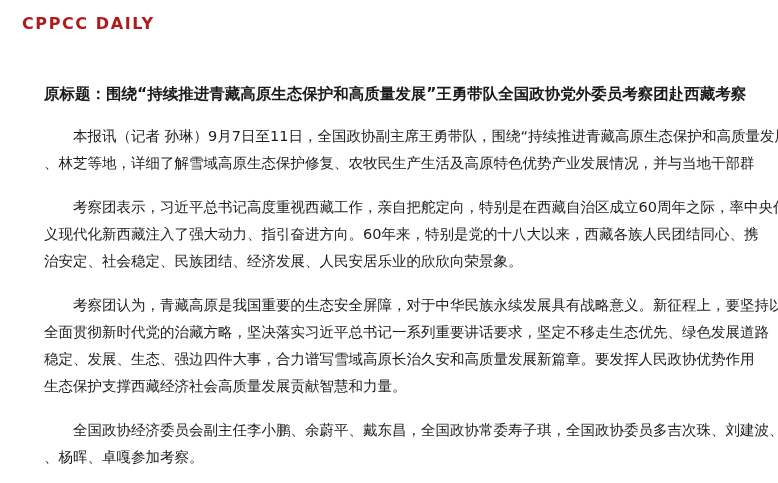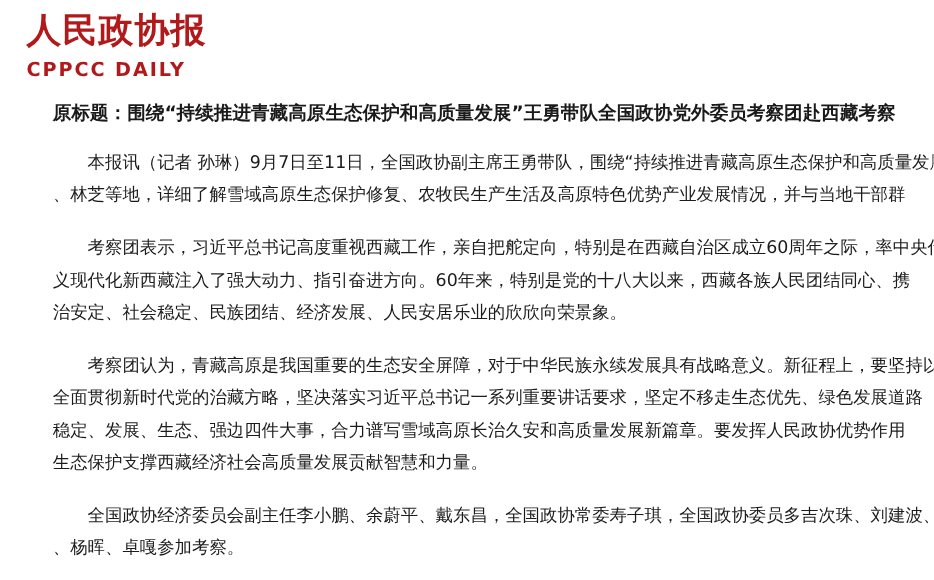--- a/index.html
+++ b/index.html
@@ -79,21 +79,20 @@
     text-indent: 0;
     margin-left: -29px;
   }
 </style>
 </head>
 <body>
 
 <div class="page">
 
   <div class="masthead">
-    <div class="masthead-cn">人民政协报</div>
     <div class="masthead-en">CPPCC DAILY</div>
   </div>
 
   <div class="article">
 
     <div class="headline">原标题：围绕“持续推进青藏高原生态保护和高质量发展”王勇带队全国政协党外委员考察团赴西藏考察</div>
 
     <div class="body-para">
       <span class="line first">本报讯（记者 孙琳）9月7日至11日，全国政协副主席王勇带队，围绕“持续推进青藏高原生态保护和高质量发展</span>
       <span class="line cont">拉萨、林芝等地，详细了解雪域高原生态保护修复、农牧民生产生活及高原特色优势产业发展情况，并与当地干部群</span>

